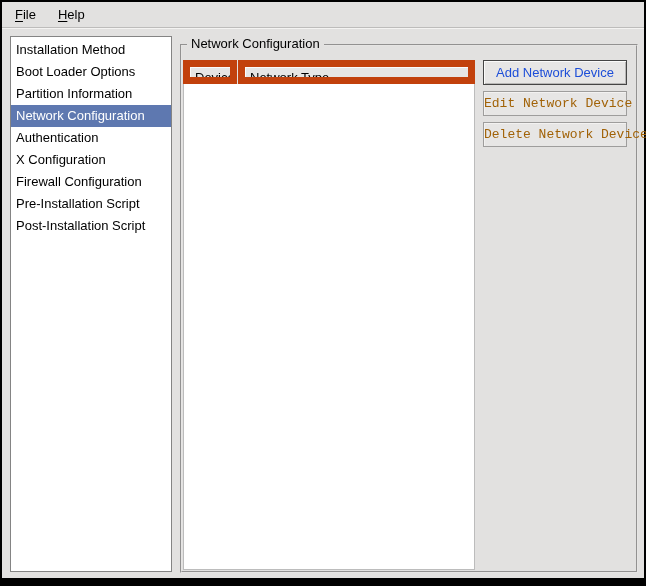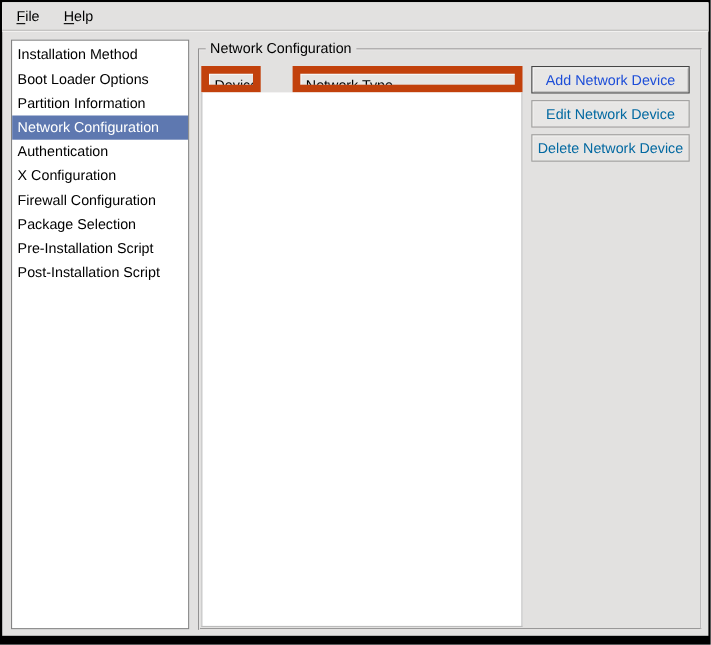--- a/index.html
+++ b/index.html
@@ -53,64 +53,64 @@
     position:absolute; left:1px; top:14px; width:292px; bottom:1px;
   }
   .table-header { display:flex; gap:1px; height:24px; }
   .th {
     background:#e6e5e4; border:7px solid #c2410c;
     line-height:22px; padding-left:5px; white-space:nowrap;
     box-shadow:inset 1px 1px 0 #fafafa;
     cursor:default; overflow:hidden;
   }
   .th-device { width:54px; flex:none; }
-  .th-type   { flex:1;margin-left:28px; }
+  .th-type   { flex:1; }
   .table-body {
     position:absolute; left:0; right:0; top:24px; bottom:0;
     background:#fff;
     border:1px solid #bcbcbc; border-top:none;
   }
   
   .button-col {
     position:absolute; left:301px; top:14px; width:144px;
     display:flex; flex-direction:column; gap:6px;
   }
   .btn {
     height:25px; width:144px;
     background:#e7e6e5;
     border:1px solid #454545;
     box-shadow:inset 1px 1px 0 #fbfbfa, inset -1px -1px 0 #b8b7b6;
     font-family:inherit; font-size:13px; color:#1d4ed8;
     cursor:default; white-space:nowrap;
   }
   .btn:disabled {
-    color:#0369a1;
+    color:#a16207;
     border-color:#9e9d9c;
     box-shadow:inset 1px 1px 0 #f3f2f1;
+    font-family:Liberation Mono, monospace;
   }
 </style>
 </head>
 <body>
 
 <div class="window">
 
   <div class="menubar">
     <div class="menu-item"><span class="mn">F</span><span>ile</span></div>
     <div class="menu-item"><span class="mn">H</span><span>elp</span></div>
   </div>
 
   <div class="sidebar">
     <div class="sidebar-item">Installation Method</div>
     <div class="sidebar-item">Boot Loader Options</div>
     <div class="sidebar-item">Partition Information</div>
     <div class="sidebar-item selected">Network Configuration</div>
     <div class="sidebar-item">Authentication</div>
     <div class="sidebar-item">X Configuration</div>
     <div class="sidebar-item">Firewall Configuration</div>
-    <div class="sidebar-item">Package Selection</div>
     <div class="sidebar-item">Pre-Installation Script</div>
     <div class="sidebar-item">Post-Installation Script</div>
   </div>
 
   <div class="frame">
     <div class="frame-label">Network Configuration</div>
 
     <div class="table">
       <div class="table-header">
         <div class="th th-device">Device</div>

